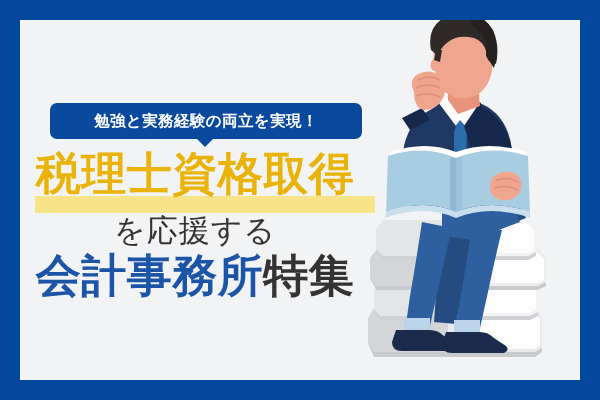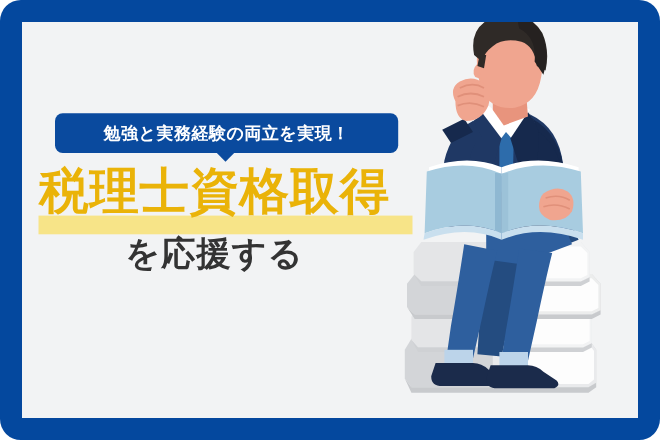--- a/index.html
+++ b/index.html
@@ -10,21 +10,20 @@
   body {
     font-family: "Liberation Sans", "DejaVu Sans", sans-serif;
   }
 
   #banner {
     position: relative;
     width: 600px;
     height: 400px;
     overflow: hidden;
     background: #04489e;
-    border-radius: 19px;
   }
 
   
   #inner-panel {
     position: absolute;
     left: 20px;
     top: 20px;
     width: 560px;
     height: 360px;
     background: #f2f3f4;
@@ -99,21 +98,21 @@
   
   #headline-2 {
     position: absolute;
     left: 0;
     top: 211px;
     width: 390px;
     text-align: center;
     color: #333333;
     font-size: 31px;
     line-height: 40px;
-    font-weight: bold;
+    font-weight: normal;
     letter-spacing: 1px;
     white-space: nowrap;
     z-index: 2;
   }
 
   
   #headline-3 {
     position: absolute;
     left: 0;
     top: 250px;
@@ -280,16 +279,17 @@
       <span id="badge-label">勉強と実務経験の両立を実現！</span>
     </div>
     <div id="badge-pointer"></div>
 
     <div id="highlight-bar"></div>
 
     <div id="headline-1">税理士資格取得</div>
 
     <div id="headline-2">を応援する</div>
 
+    <div id="headline-3"><span class="h3-blue">会計事務所</span><span class="h3-dark">特集</span></div>
 
   </div>
 
 </div>
 
 </body></html>

